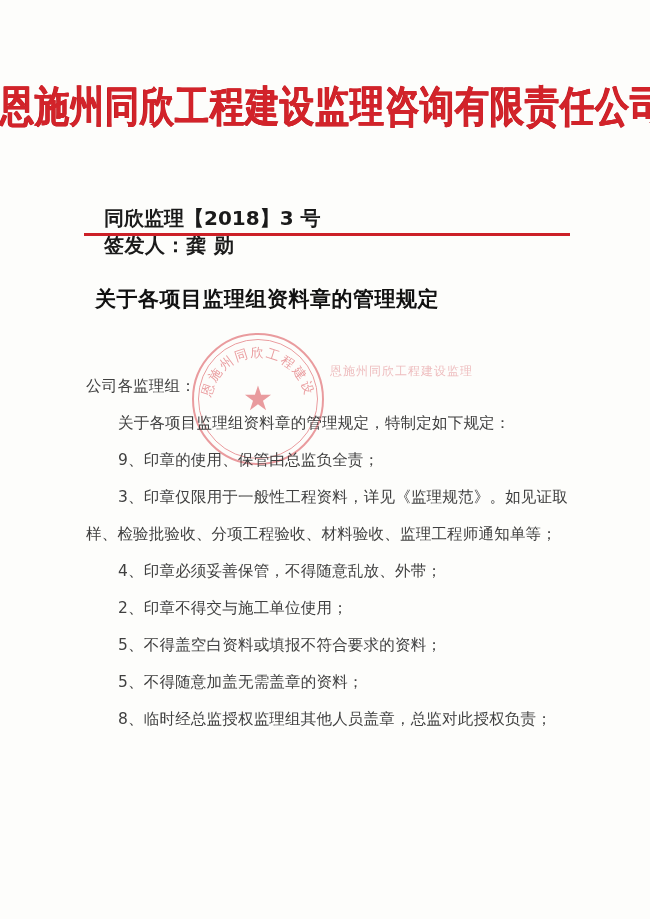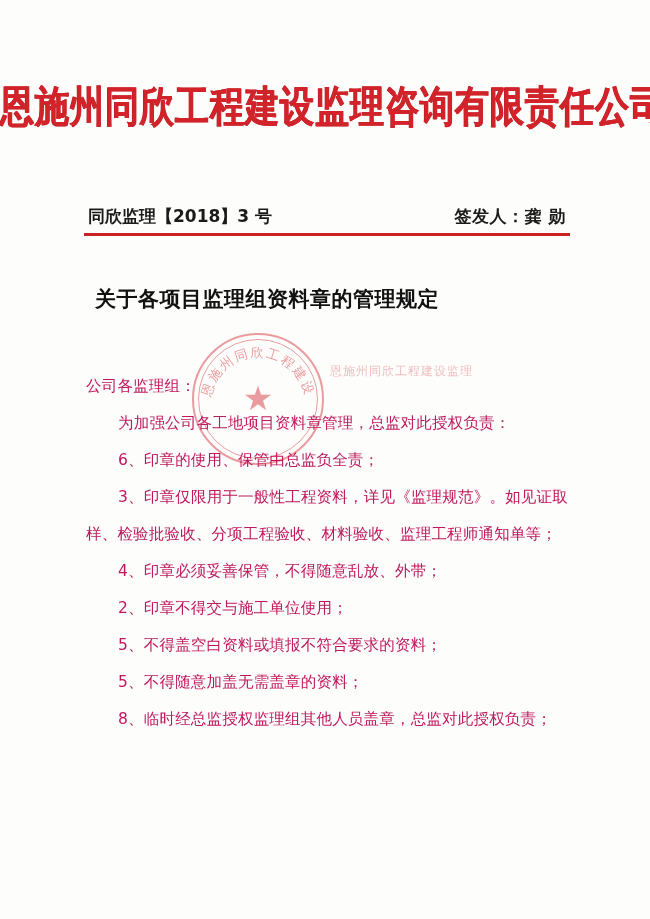--- a/index.html
+++ b/index.html
@@ -41,26 +41,27 @@
     text-shadow: 0.6px 0 0 #d2232a, -0.6px 0 0 #b3181f;
   }
 
   
   .docline {
     position: absolute;
     top: 205px;
     left: 88px;
     width: 478px;
     display: flex;
-    justify-content: space-between;
+    justify-content: flex-end;
     align-items: baseline;
     font-family: "DejaVu Sans", "Liberation Sans", sans-serif;
-    font-size: 17px;
+    font-size: 20px;
     font-weight: bold;
     color: #1a1a1a;
+    flex-direction: column;
   }
   .docnum { white-space: nowrap; }
   .signer { white-space: nowrap; letter-spacing: 0.5px; margin-left: 16px; }
 
   
   .redrule {
     position: absolute;
     top: 233px;
     left: 84px;
     width: 486px;
@@ -136,21 +137,21 @@
   .body-wrap {
     position: absolute;
     top: 368px;
     left: 86px;
     width: 482px;
   }
   .para {
     font-family: "DejaVu Sans", "Liberation Sans", sans-serif;
     font-size: 15.5px;
     line-height: 37px;
-    color: #be185d;
+    color: #404040;
     text-align: justify;
     margin: 0;
     letter-spacing: 0.2px;
   }
   .para.indent { text-indent: 32px; }
   .para.salutation { text-indent: 0; }
 </style>
 </head>
 <body>
 
@@ -179,22 +180,22 @@
         </text>
       </svg>
     </div>
     <div class="star">★</div>
   </div>
 
   <div class="seal-side-text">恩施州同欣工程建设监理</div>
 
   <div class="body-wrap">
     <p class="para salutation">公司各监理组：</p>
-    <p class="para indent">为加强公司各工地项目资料章管理，总监对此授权负责：</p>
-    <p class="para indent">6、印章的使用、保管由总监负全责；</p>
+    <p class="para indent">关于各项目监理组资料章的管理规定，特制定如下规定：</p>
+    <p class="para indent">9、印章的使用、保管由总监负全责；</p>
     <p class="para indent">3、印章仅限用于一般性工程资料，详见《监理规范》。如见证取样、检验批验收、分项工程验收、材料验收、监理工程师通知单等；</p>
     <p class="para indent">4、印章必须妥善保管，不得随意乱放、外带；</p>
     <p class="para indent">2、印章不得交与施工单位使用；</p>
     <p class="para indent">5、不得盖空白资料或填报不符合要求的资料；</p>
     <p class="para indent">5、不得随意加盖无需盖章的资料；</p>
     <p class="para indent">8、临时经总监授权监理组其他人员盖章，总监对此授权负责；</p>
   </div>
 
 </div>
 

